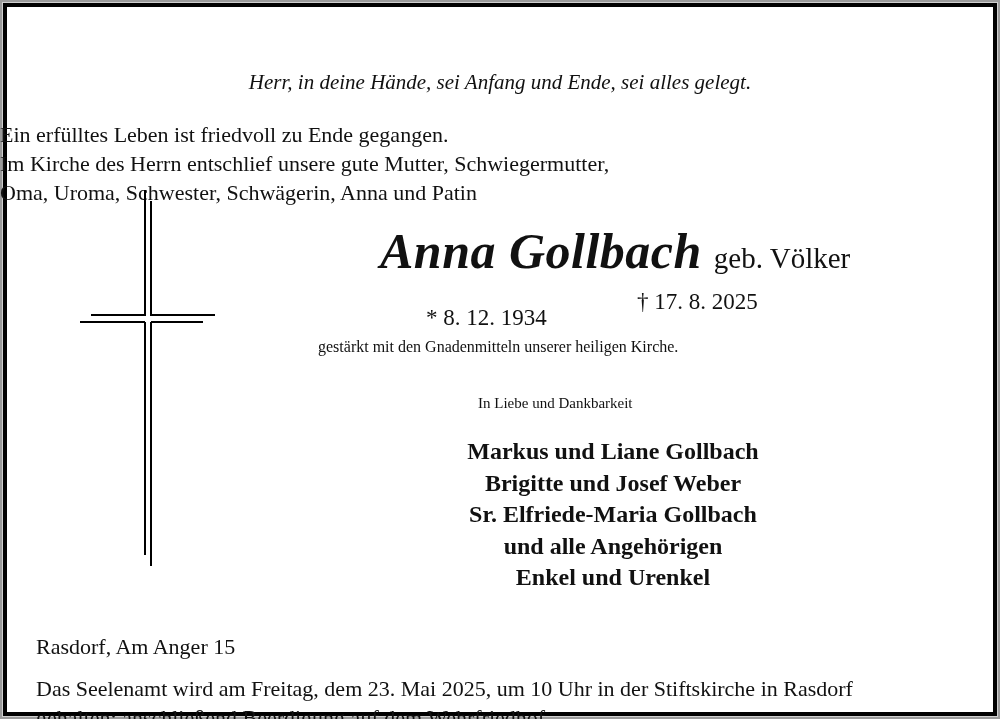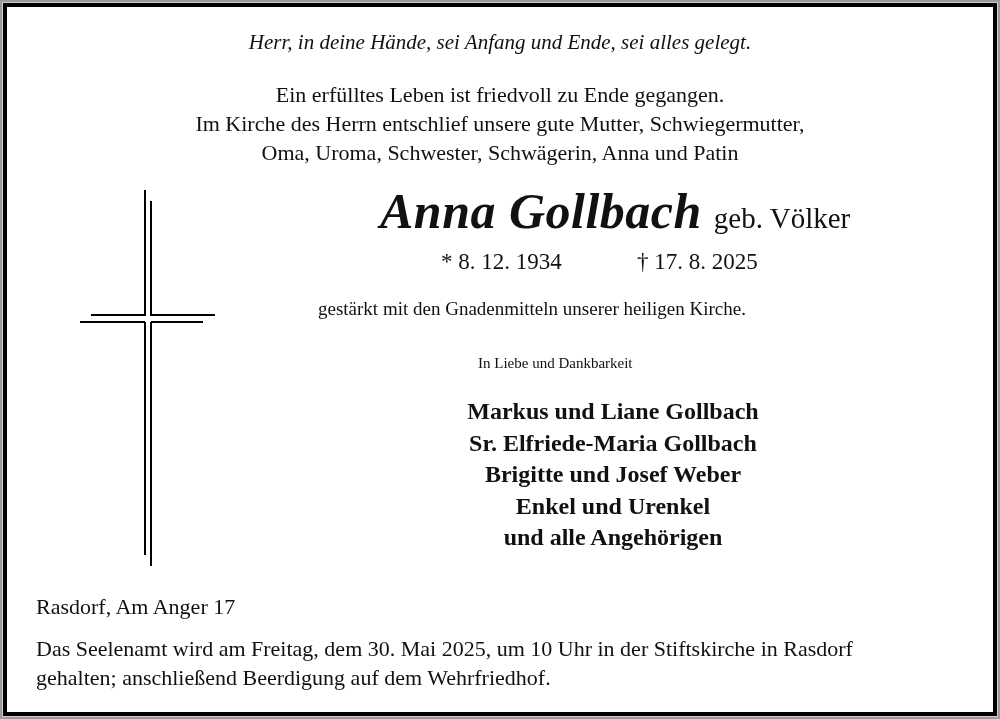--- a/index.html
+++ b/index.html
@@ -35,31 +35,32 @@
       left: 3px; top: 3px;
       width: 994px; height: 713px;
       box-sizing: border-box;
       border: 4px solid #000000;
       background: #ffffff;
     }
     .line {
       position: absolute;
       white-space: nowrap;
       font-family: "Liberation Serif", serif;
+      margin-top: 40px;
     }
     .motto {
       top: 30px;
       font-size: 21px;
       font-style: italic;
       left: 0; width: 1000px; text-align: center;
     }
     .intro {
       font-size: 22px;
       line-height: 29px;
-      left: 0; width: 1000px; text-align: center;
+      left: 0; width: 1000px; 
     }
     .name-row {
       top: 182px;
       left: 380px;
       white-space: nowrap;
     }
     .name {
       font-size: 50px;
       font-weight: bold;
       font-style: italic;
@@ -67,26 +68,26 @@
       text-align: right;
     }
     .maiden {
       font-size: 29px;
       margin-left: 12px;
     }
     .dates {
       top: 249px;
       font-size: 23px;
     }
-    .born { position: absolute; left: 441px; }
+    .born { position: absolute; left: 426px; margin-top: 16px; }
     .died { position: absolute; left: 637px; }
     .sacr {
       top: 298px;
       left: 318px;
-      font-size: 19px;
+      font-size: 16px;
     }
     .thanks {
       top: 355px;
       left: 478px;
       font-size: 15px;
     }
     .mourners {
       top: 396px;
       left: 398px;
       width: 430px;
@@ -148,24 +149,24 @@
   <span class="born">* 8. 12. 1934</span>
   <span class="died">† 17. 8. 2025</span>
 </div>
 
 <div class="line sacr">gestärkt mit den Gnadenmitteln unserer heiligen Kirche.</div>
 
 <div class="line thanks">In Liebe und Dankbarkeit</div>
 
 <div class="line mourners">
   <div>Markus und Liane Gollbach</div>
+  <div>Brigitte und Josef Weber</div>
   <div>Sr. Elfriede-Maria Gollbach</div>
-  <div>Brigitte und Josef Weber</div>
+  <div>und alle Angehörigen</div>
   <div>Enkel und Urenkel</div>
-  <div>und alle Angehörigen</div>
 </div>
 
-<div class="line address">Rasdorf, Am Anger 17</div>
+<div class="line address">Rasdorf, Am Anger 15</div>
 
 <div class="line service">
-  <div>Das Seelenamt wird am Freitag, dem 30. Mai 2025, um 10 Uhr in der Stiftskirche in Rasdorf</div>
+  <div>Das Seelenamt wird am Freitag, dem 23. Mai 2025, um 10 Uhr in der Stiftskirche in Rasdorf</div>
   <div>gehalten; anschließend Beerdigung auf dem Wehrfriedhof.</div>
 </div>
 
 </body></html>

